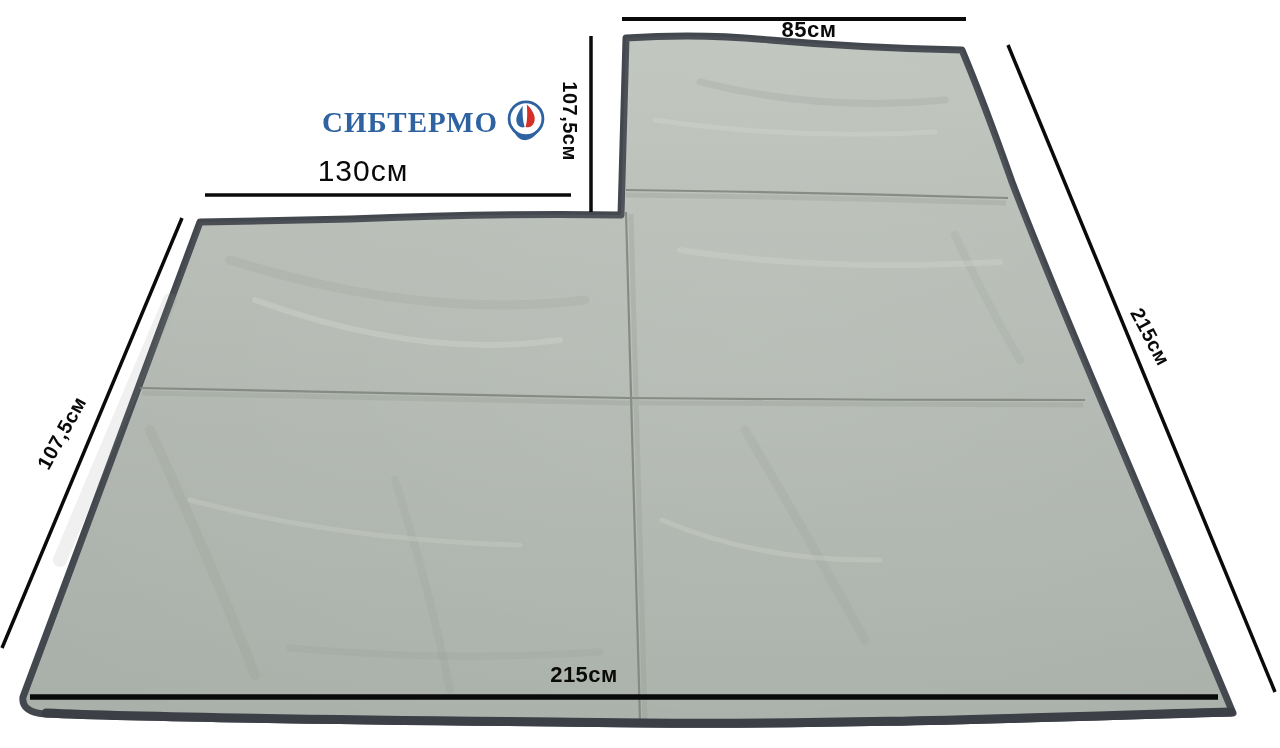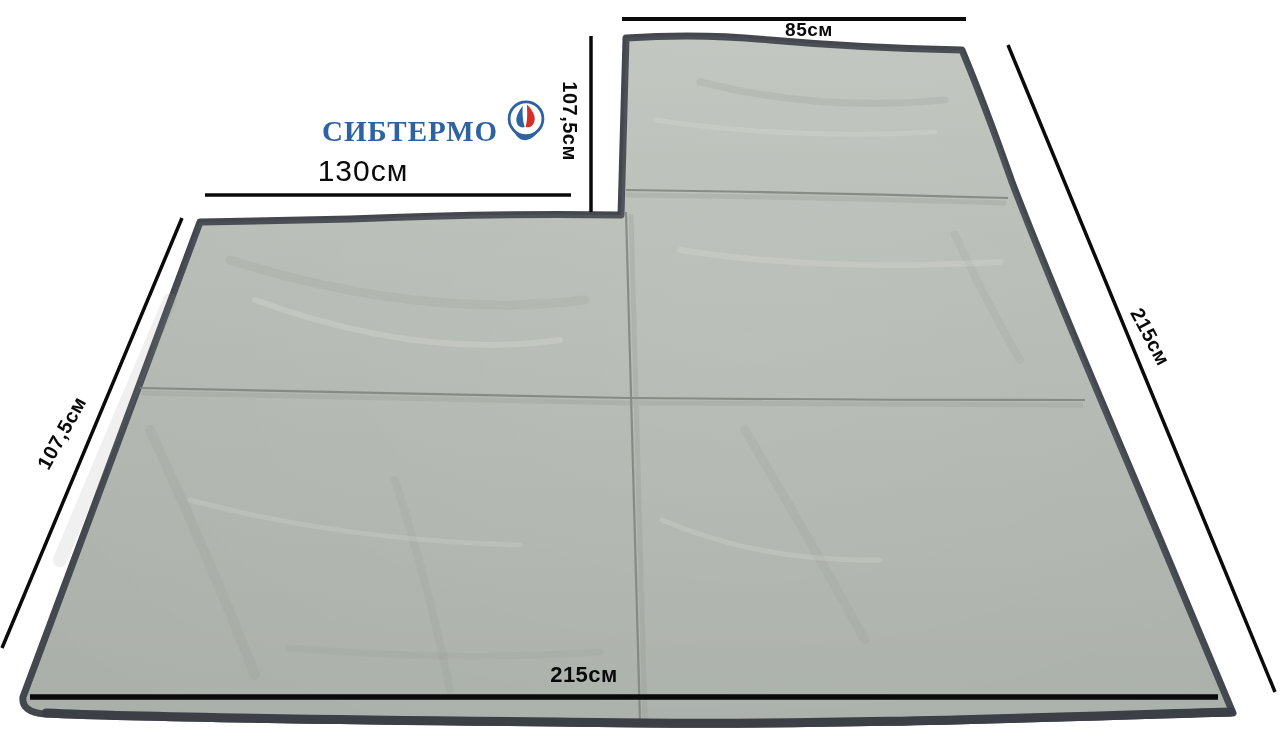--- a/index.html
+++ b/index.html
@@ -13,30 +13,30 @@
   .stage svg.scene{position:absolute;left:0;top:0;}
   .dim-label{
     position:absolute;
     color:#0a0a0a;
     font-weight:700;
     white-space:nowrap;
     transform:translate(-50%,-50%);
     letter-spacing:.5px;
     user-select:none;
   }
-  #dim-top-width      {left:809px;  top:30px;  font-size:19px;}
+  #dim-top-width      {left:809px;  top:30px;  font-size:22px;}
   #dim-top-height     {left:569px;  top:121px; font-size:20px; transform:translate(-50%,-50%) rotate(90deg);}
   #dim-notch-width    {left:363px;  top:171px; font-size:30px; font-weight:400; letter-spacing:1px;}
   #dim-right-side     {left:1150px; top:337px; font-size:20px; transform:translate(-50%,-50%) rotate(62deg);}
   #dim-left-side      {left:62px;   top:433px; font-size:20px; transform:translate(-50%,-50%) rotate(-61deg);}
   #dim-bottom-width   {left:584px;  top:675px; font-size:22px;}
   .logo{
     position:absolute;
     left:322px; top:98px;
-    display:flex; align-items:flex-end; gap:8px;
+    display:flex; align-items:center; gap:8px;
   }
   .logo-text{
     font-family:"Liberation Serif", serif;
     font-weight:700;
     font-size:29px;
     color:#2f62a0;
     letter-spacing:1px;
     line-height:1;
   }
   .logo-icon{display:block;}

